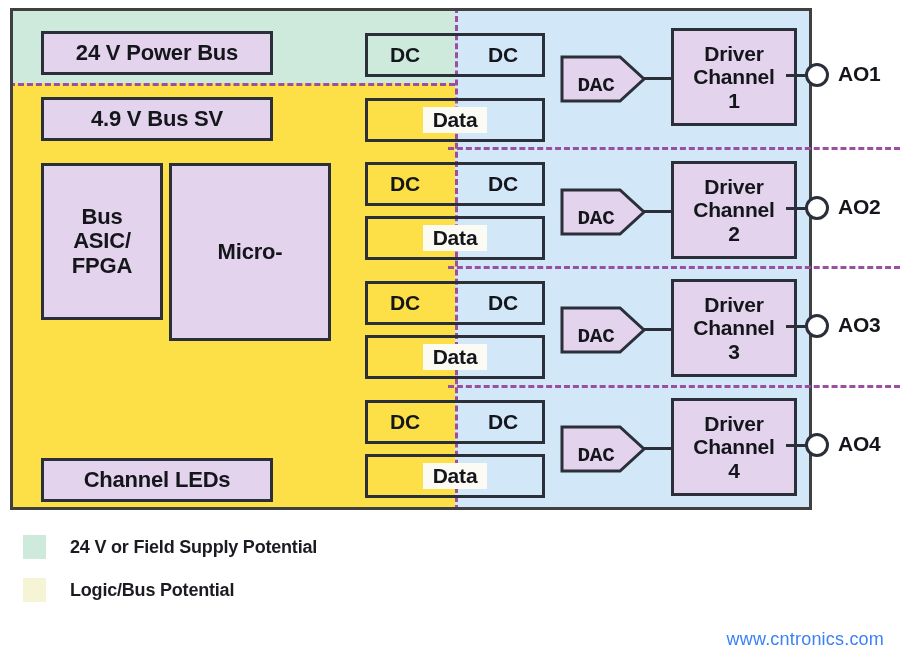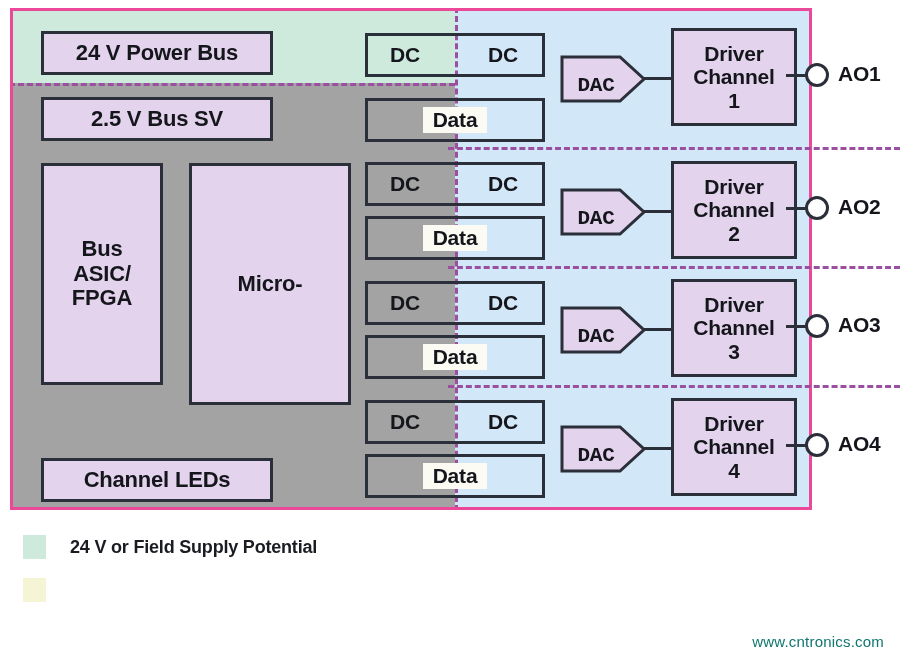--- a/index.html
+++ b/index.html
@@ -22,23 +22,23 @@
     height: 664px;
   }
 
   
   .panel {
     position: absolute;
     left: 10px;
     top: 8px;
     width: 802px;
     height: 502px;
-    border: 3px solid #ec4899;
-    box-sizing: border-box;
-    background: #a3a3a3;            
+    border: 3px solid #404040;
+    box-sizing: border-box;
+    background: #fde047;            
     overflow: hidden;
   }
 
   
   .region {
     position: absolute;
     box-sizing: border-box;
   }
   .region-green {
     left: 0; top: 0;
@@ -150,22 +150,22 @@
     font-weight: bold;
     color: #1a1c22;
     letter-spacing: -0.2px;
     white-space: nowrap;
   }
 
   .watermark {
     position: absolute;
     right: 16px;
     bottom: 14px;
-    font-size: 15px;
-    color: #0f766e;
+    font-size: 18px;
+    color: #3b82f6;
     letter-spacing: 0.2px;
     white-space: nowrap;
   }
 </style>
 </head>
 <body>
 
 <div id="diagram">
 
   <div class="panel">
@@ -175,30 +175,30 @@
 
     <div class="dash-h" style="left:-4px; top:72px; width:446px;"></div>
 
     <div class="dash-v" style="left:442px; top:-4px; height:504px;"></div>
 
     <div class="blk blk-purple" style="left:28px; top:20px; width:232px; height:44px; font-size:22px;">
       <span>24 V Power Bus</span>
     </div>
 
     <div class="blk blk-purple" style="left:28px; top:86px; width:232px; height:44px; font-size:22px;">
-      <span>2.5 V Bus SV</span>
-    </div>
-
-    <div class="blk blk-purple" style="left:28px; top:152px; width:122px; height:222px; font-size:22px; flex-direction:column;">
+      <span>4.9 V Bus SV</span>
+    </div>
+
+    <div class="blk blk-purple" style="left:28px; top:152px; width:122px; height:157px; font-size:22px; flex-direction:column;">
       <span>Bus</span>
       <span>ASIC/</span>
       <span>FPGA</span>
     </div>
 
-    <div class="blk blk-purple" style="left:176px; top:152px; width:162px; height:242px; font-size:22px; flex-direction:column;">
+    <div class="blk blk-purple" style="left:156px; top:152px; width:162px; height:178px; font-size:22px; flex-direction:column;">
 
       <span>Micro-</span>
     </div>
 
     <div class="blk blk-purple" style="left:28px; top:447px; width:232px; height:44px; font-size:22px;">
       <span>Channel LEDs</span>
     </div>
 
     <div class="blk blk-clear" style="left:352px; top:22px; width:180px; height:44px;">
       <span style="position:absolute; left:22px; font-size:21px;">DC</span>
@@ -312,18 +312,19 @@
   <div class="term" style="left:805px; top:433px;"></div>
   <div class="term-label" style="left:838px; top:432px;">AO4</div>
 
   <div class="legend-row" style="top:535px;">
     <div class="legend-swatch" style="background:#cdeadd;"></div>
     <div class="legend-text">24 V or Field Supply Potential</div>
   </div>
 
   <div class="legend-row" style="top:578px;">
     <div class="legend-swatch" style="background:#f5f5d5;"></div>
+    <div class="legend-text">Logic/Bus Potential</div>
   </div>
 
 
   <div class="watermark">www.cntronics.com</div>
 
 </div>
 
 </body></html>

